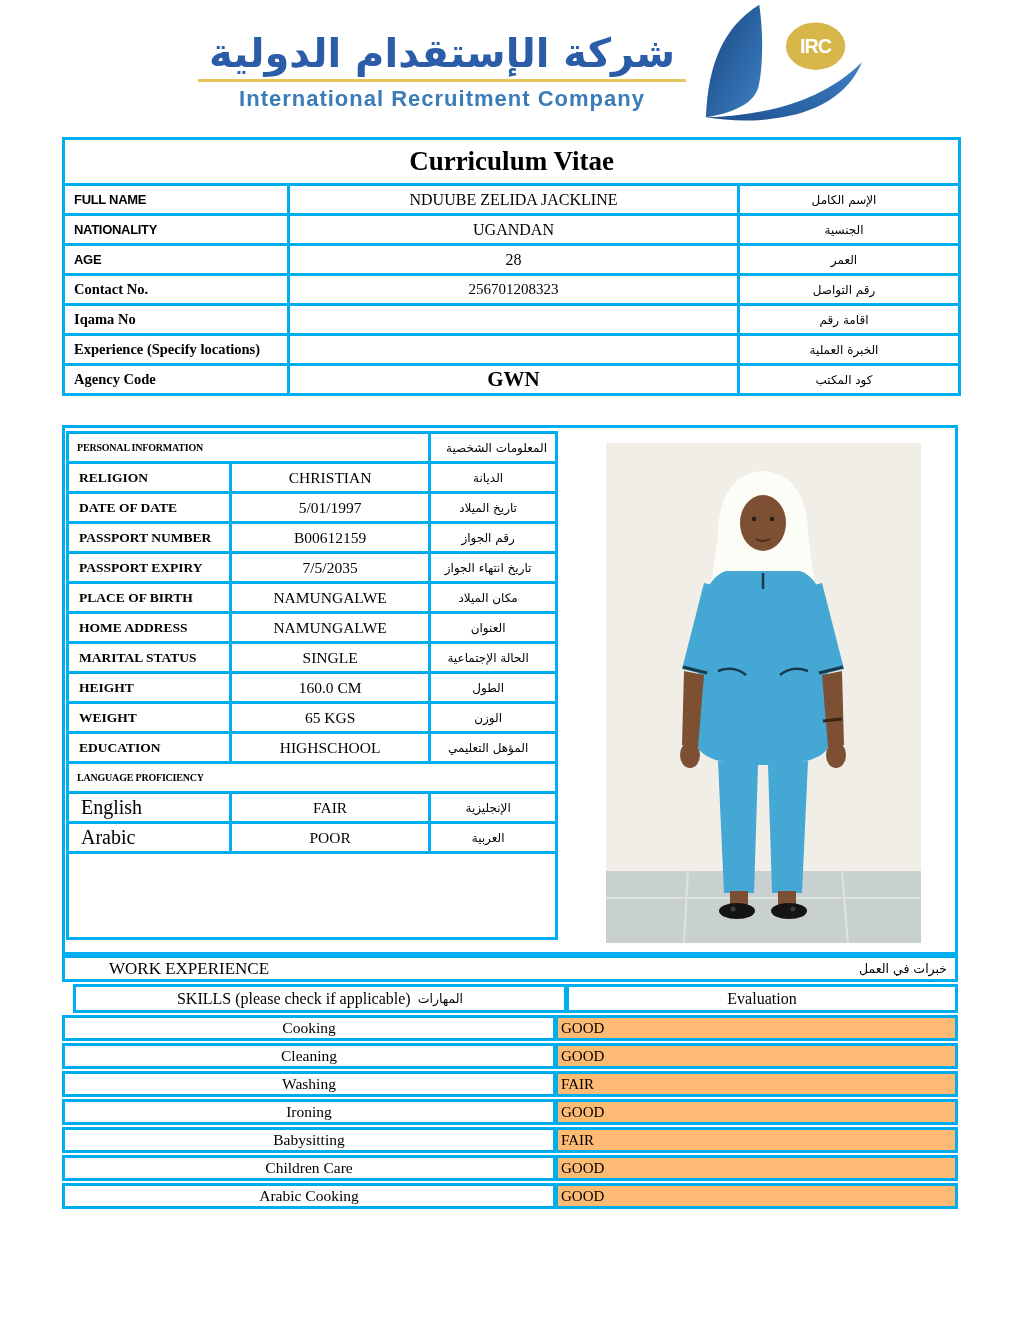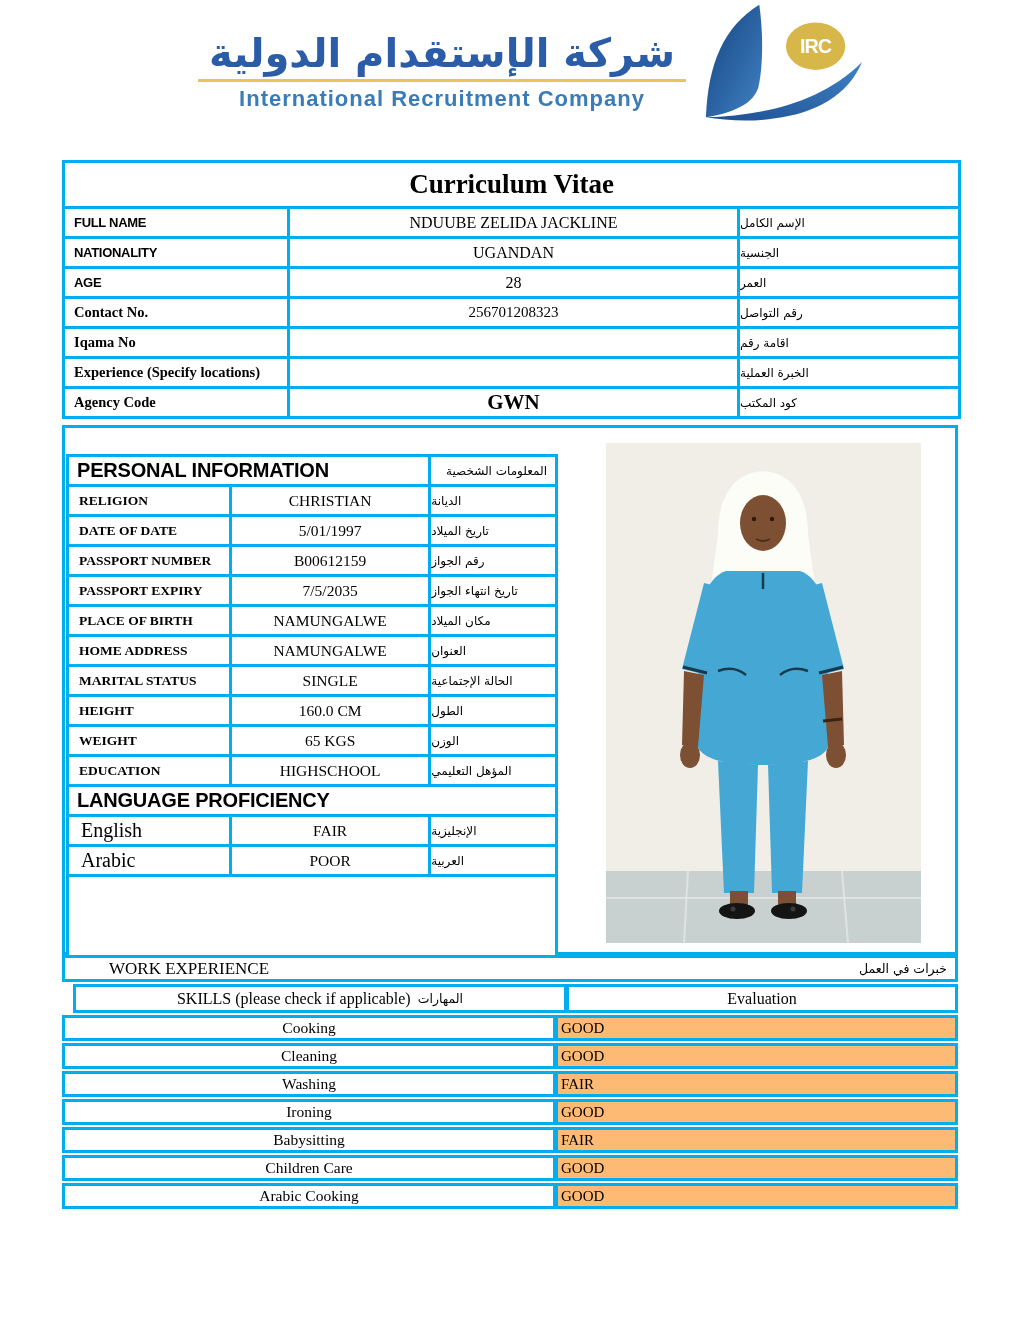--- a/index.html
+++ b/index.html
@@ -17,48 +17,48 @@
     font-size:40px; font-weight:700; color:#2B5CA8; line-height:1.15; letter-spacing:-1px;
   }
   .gold-rule { height:3px; background:#E6C65A; margin:3px 6px 4px 6px; }
   .english-title {
     font-family:"Liberation Sans", sans-serif; font-size:22px; font-weight:700;
     color:#3A7CB8; letter-spacing:1px;
   }
   .logo { position:absolute; left:698px; top:2px; width:168px; height:122px; }
 
   
-  table.grid { border-collapse:collapse; table-layout:fixed; background:#d946ef;margin-top:23px; }
+  table.grid { border-collapse:collapse; table-layout:fixed; background:#d946ef; }
   table.grid td { border:3px solid var(--cyan); background:#fff; overflow:hidden; white-space:nowrap; }
 
   
   .cv-table { position:absolute; left:62px; top:137px; width:896px; }
   .cv-table td { height:30px; }
   .cv-title { height:46px !important; text-align:center; font-weight:700; font-size:27px; }
   .lbl-sans {
     font-family:"Liberation Sans", sans-serif; font-weight:700; font-size:13px;
     letter-spacing:-0.3px; padding-left:9px;
   }
   .lbl-serif { font-weight:700; font-size:14.5px; padding-left:9px; }
   .val { text-align:center; font-size:16px; }
   .val-big { font-size:21px; font-weight:700; }
   .ar {
-    font-family:"DejaVu Sans", sans-serif; direction:rtl; text-align:left;
+    font-family:"DejaVu Sans", sans-serif; direction:rtl; text-align:center;
     font-size:12px; padding-right:10px;
   }
 
   
   .personal-section {
     position:absolute; left:62px; top:425px; width:896px; height:530px;
     border:3px solid var(--cyan); background:#fff;
   }
   .pi-table { position:absolute; left:1px; top:3px; width:492px; }
   .pi-table td { height:30px; }
   .pi-head {
-    font-family:Liberation Sans, sans-serif; font-weight:700; font-size:20px;
+    font-family:Liberation Serif, serif; font-weight:700; font-size:10px;
     letter-spacing:-0.2px; padding-left:8px;
   }
   .pi-head-ar {
     font-family:"DejaVu Sans", sans-serif; direction:rtl; text-align:right;
     font-size:12px; padding-right:8px;
   }
   .pi-lbl { font-weight:700; font-size:13.5px; padding-left:10px; }
   .pi-val { text-align:center; font-size:15.5px; }
   .lang-lbl { font-size:20px; padding-left:12px; }
   .filler { height:86px !important; }

